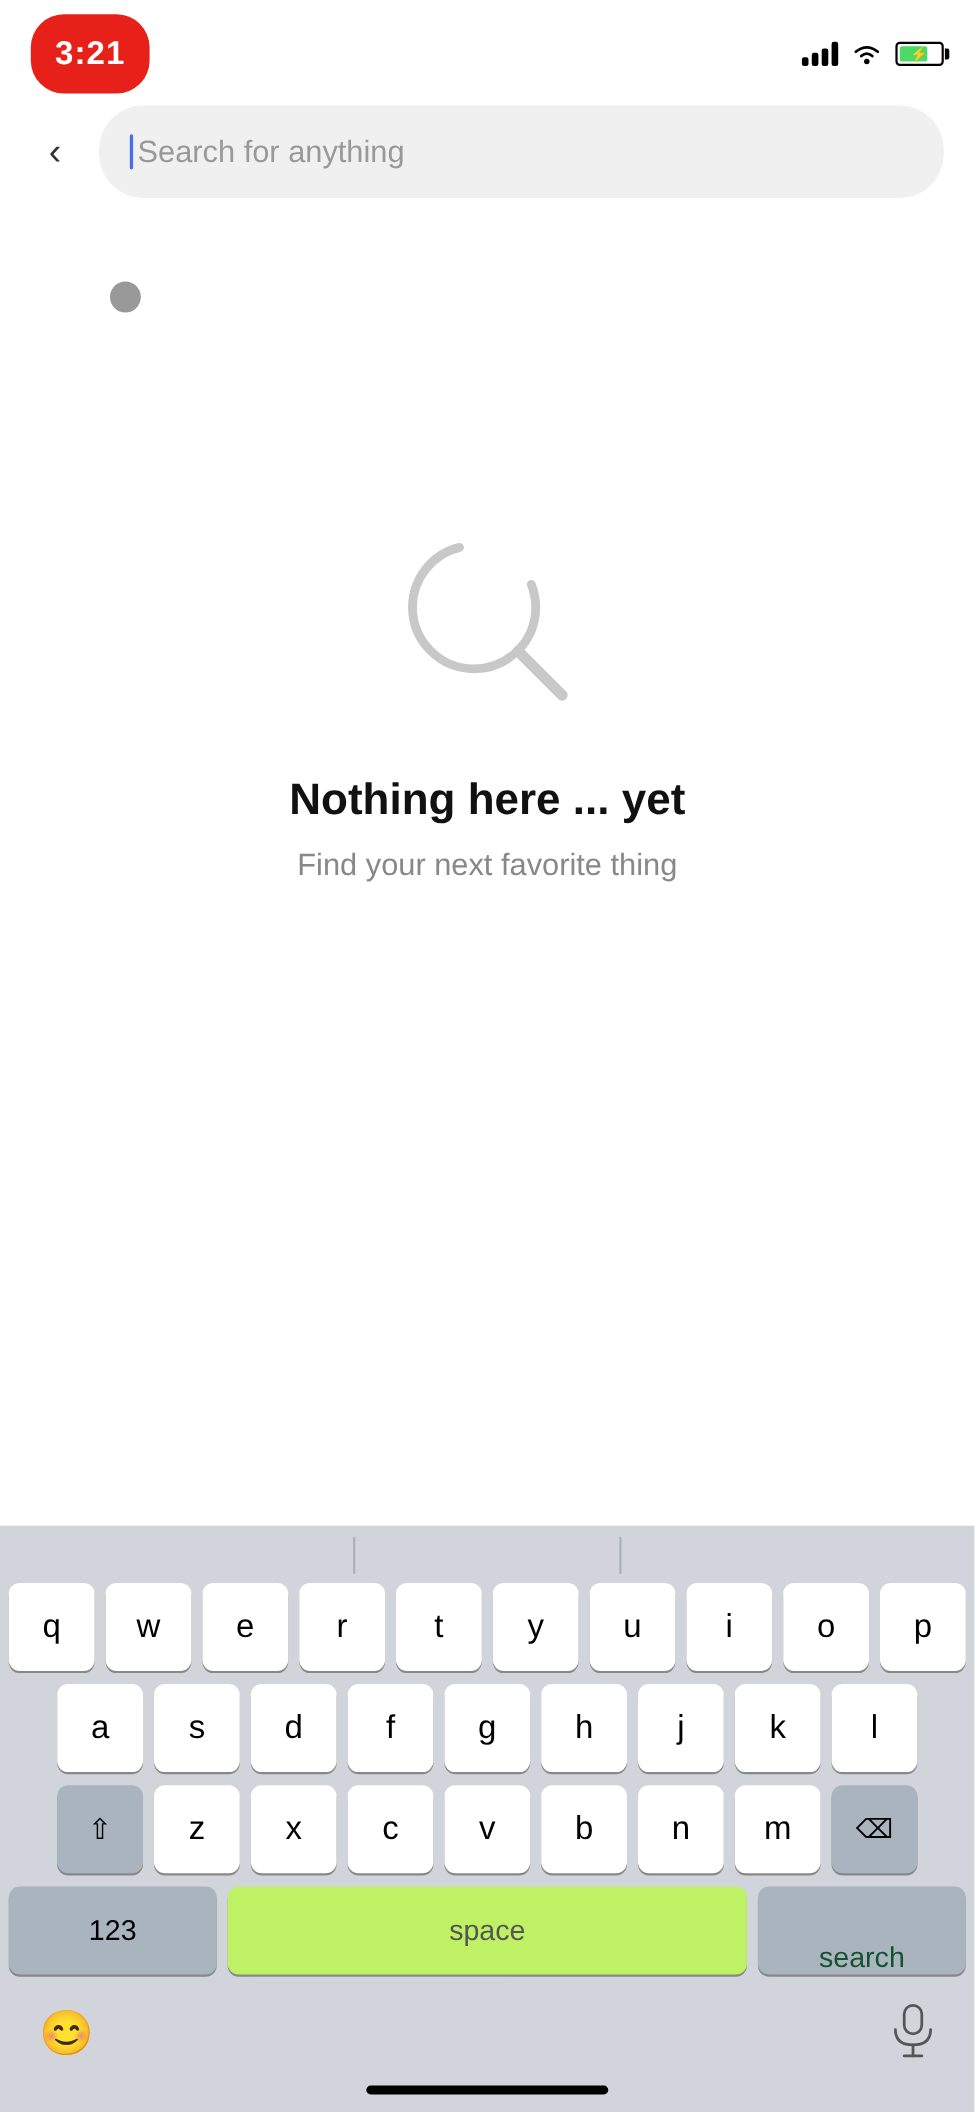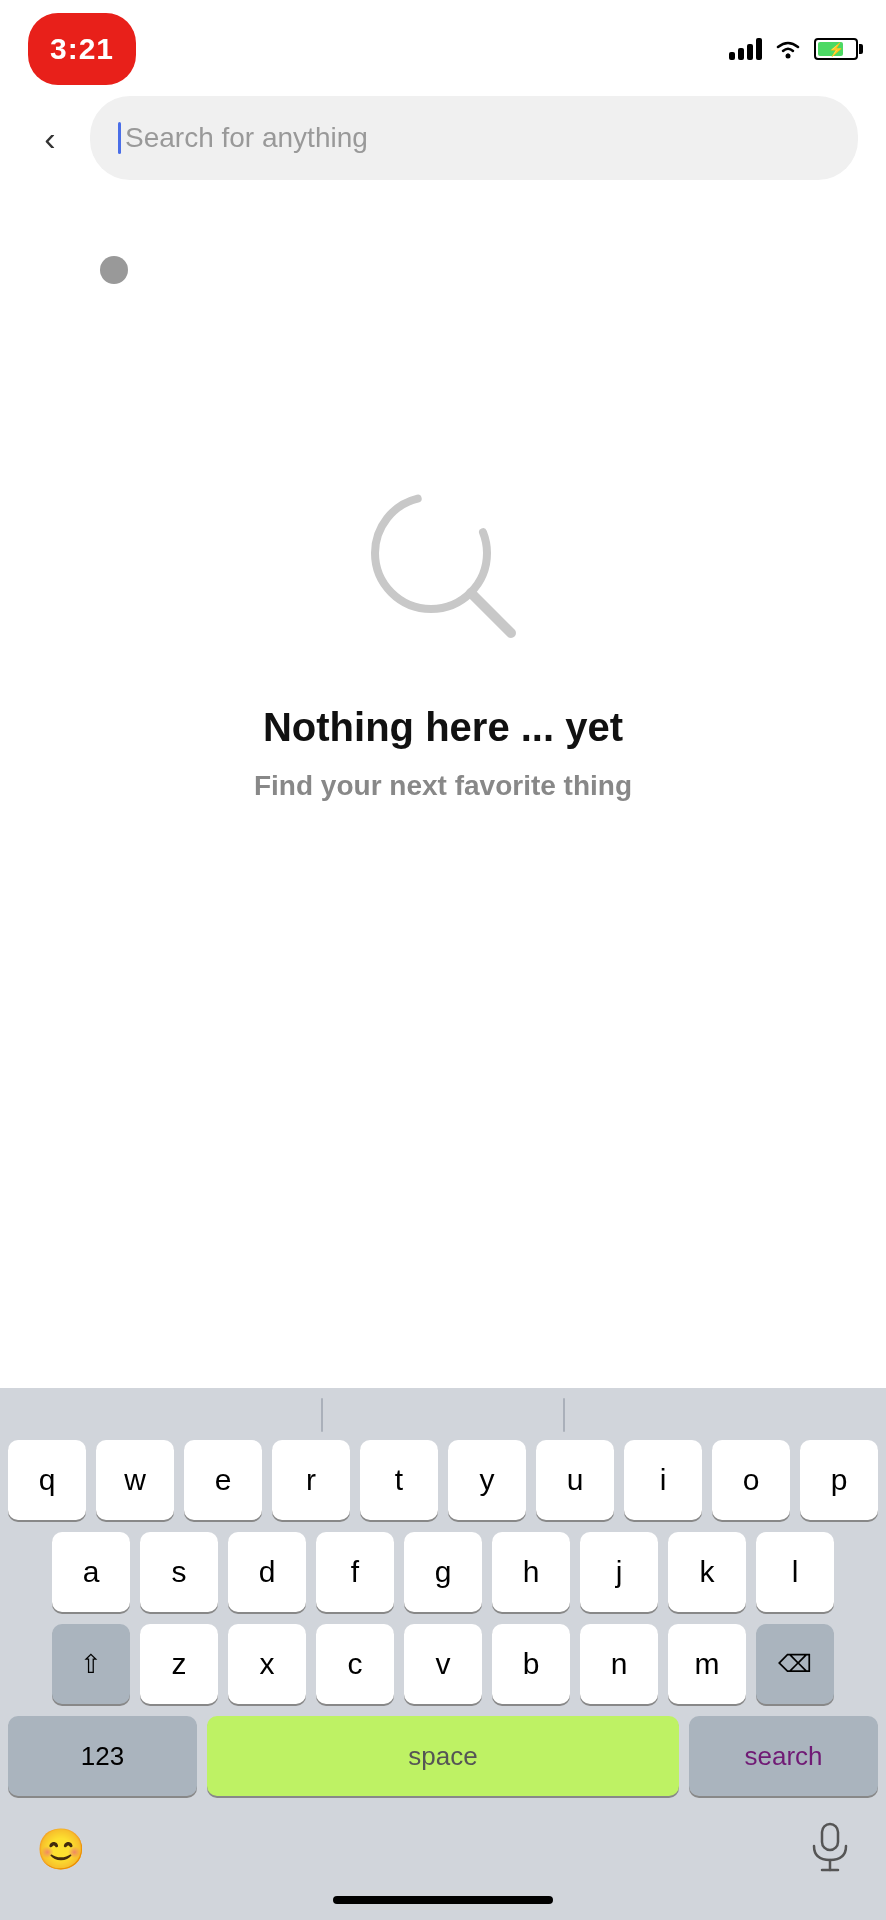--- a/index.html
+++ b/index.html
@@ -187,21 +187,21 @@
     .empty-title {
       font-size: 40px;
       font-weight: 800;
       color: #111;
       text-align: center;
       margin-bottom: 20px;
     }
 
     .empty-subtitle {
       font-size: 28px;
-      font-weight: 700;
+      font-weight: 400;
       color: #888;
     }
 
     
     .keyboard {
       position: absolute;
       bottom: 0;
       left: 0;
       right: 0;
       background: #d1d5db;
@@ -258,21 +258,22 @@
       max-width: none;
       font-size: 26px;
       color: #555;
     }
 
     .key.search-key {
       background: #aab4be;
       max-width: none;
       flex: 2;
       font-size: 26px;
-      color: #701a75;
+      color: #14532d;
+      align-items: flex-end;
     }
 
     .key.numbers-key {
       background: #aab4be;
       max-width: none;
       flex: 2;
       font-size: 26px;
     }
 
     .keyboard-utility-row {

